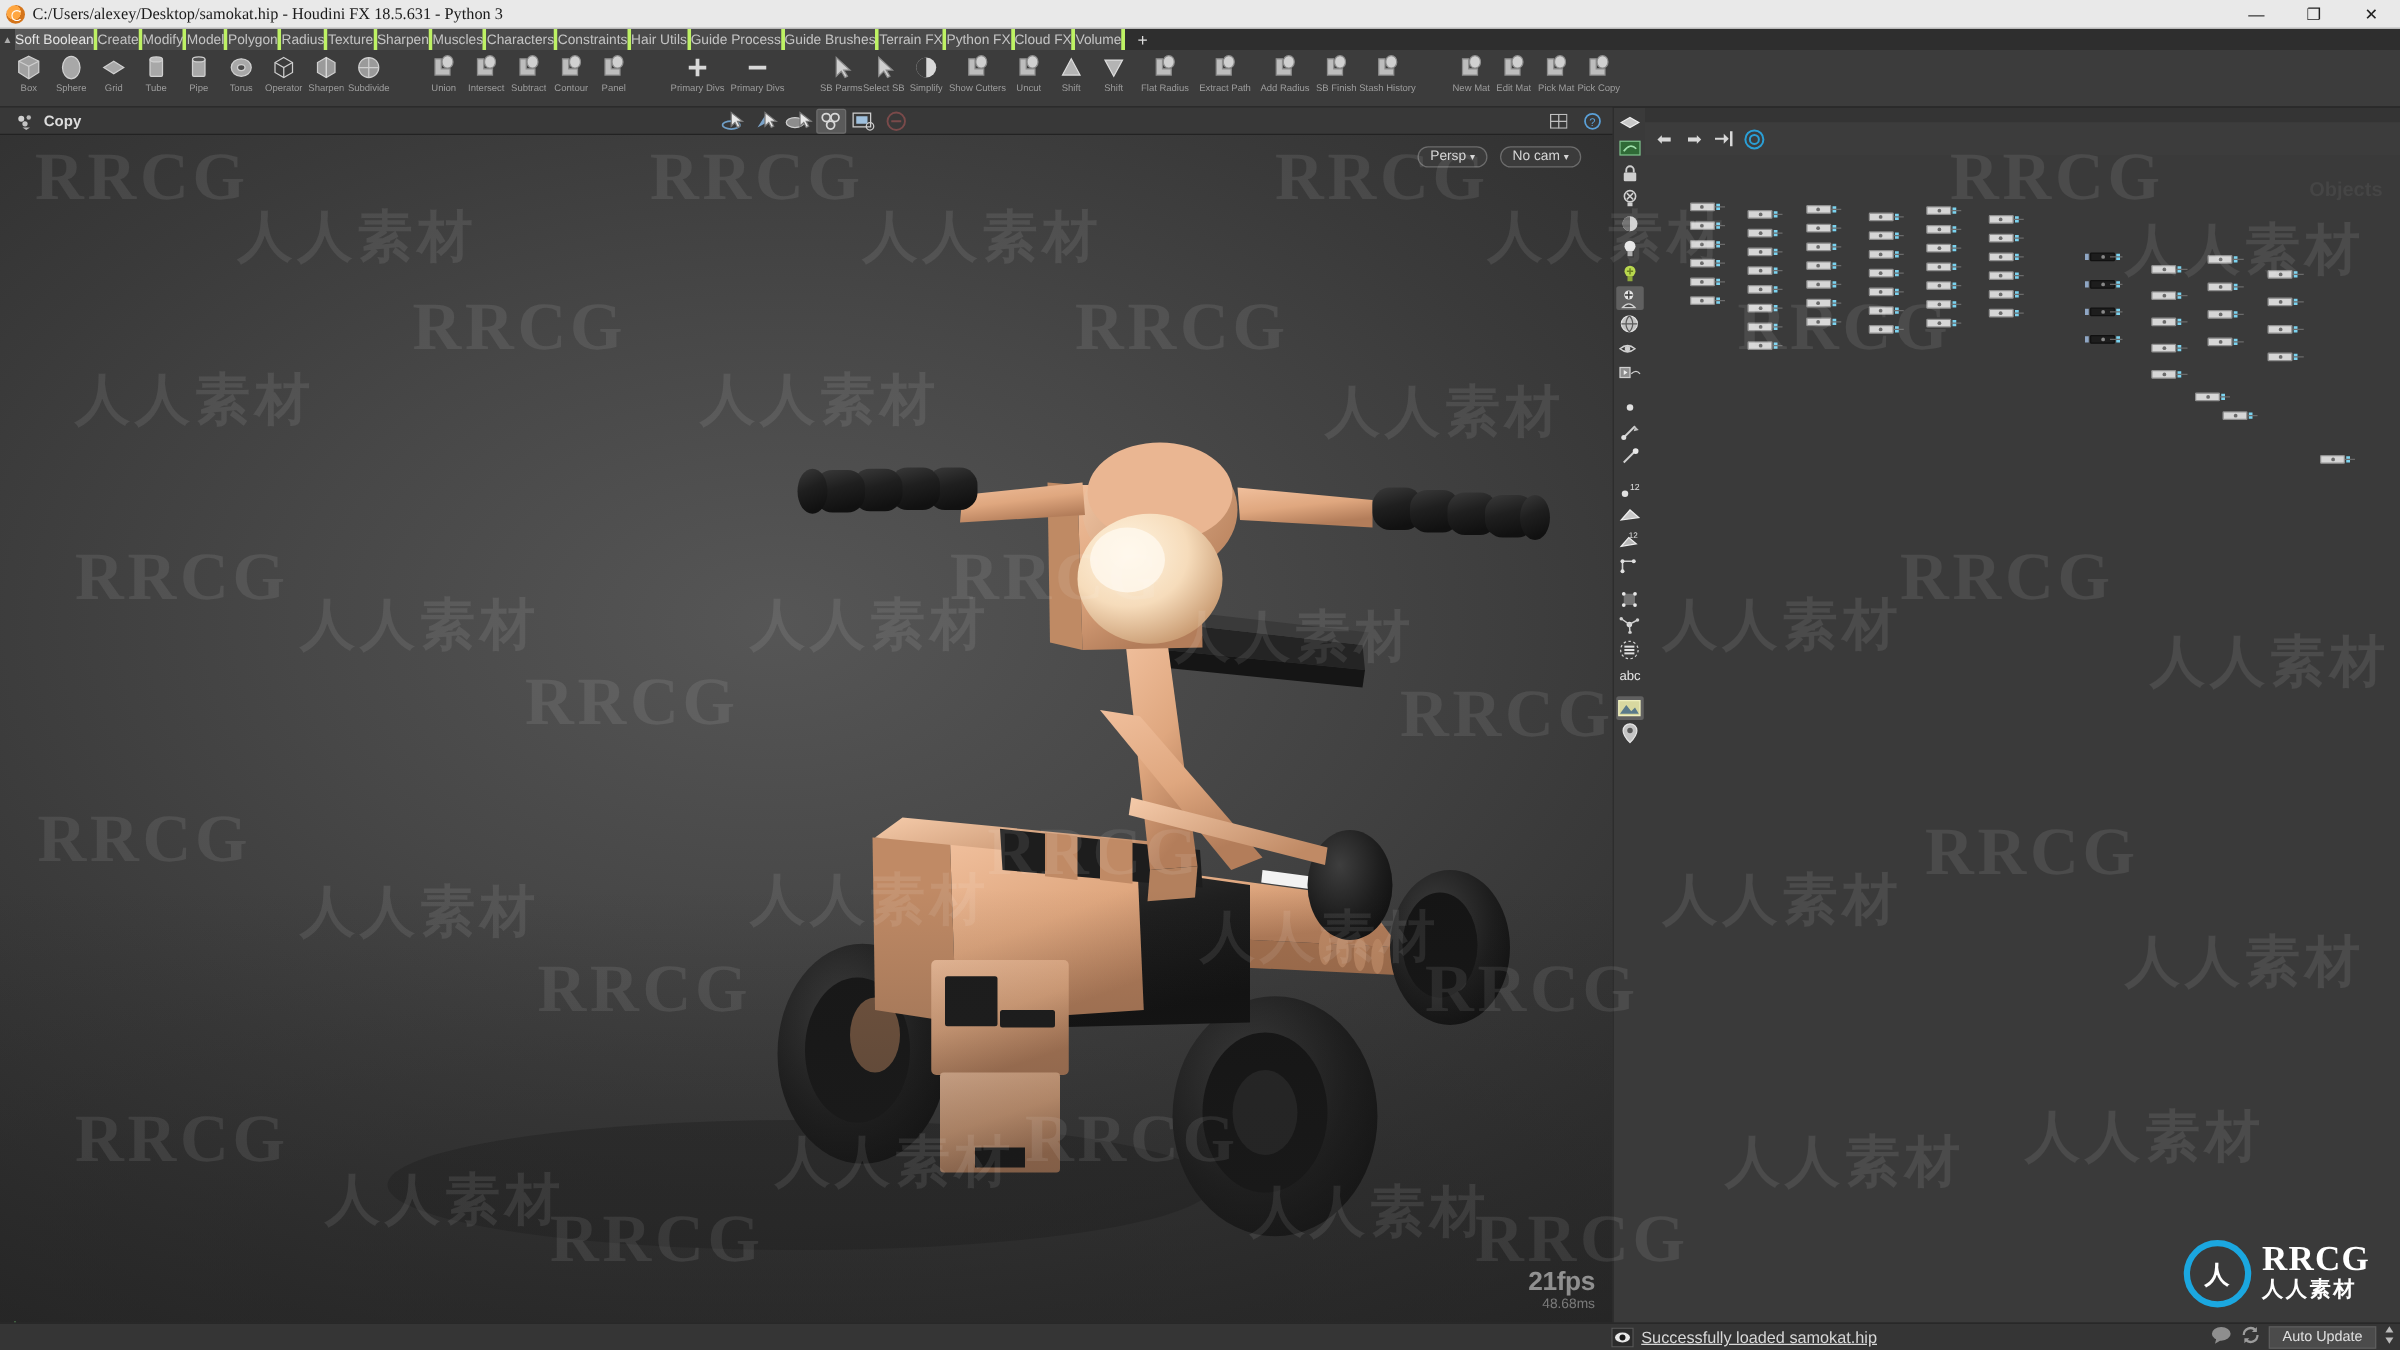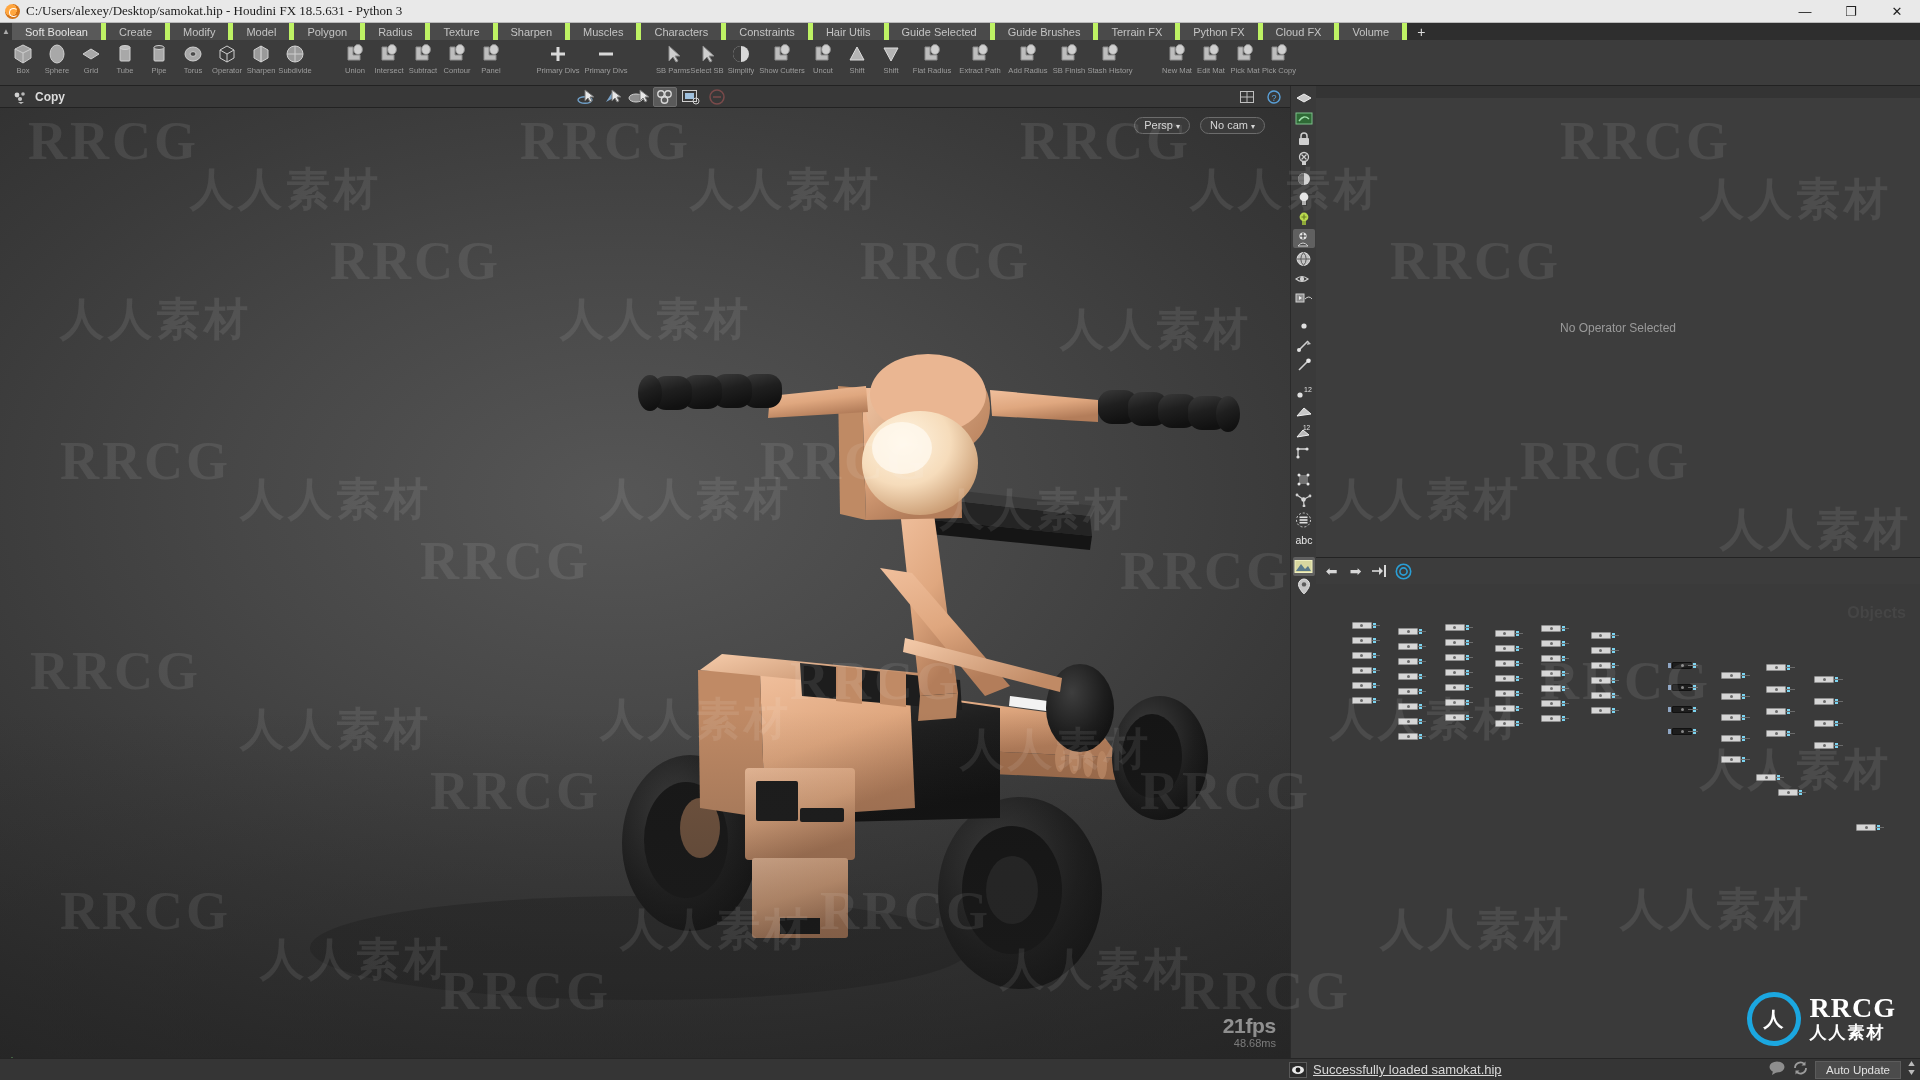--- a/index.html
+++ b/index.html
@@ -25,22 +25,22 @@
   #titlebar .ttl{font-family:"Liberation Serif", serif; font-size:13px;}
   #winbtns{margin-left:auto;display:flex;height:100%;}
   #winbtns div{width:46px;height:100%;display:flex;align-items:center;justify-content:center;
     font-size:13px;color:#222;}
   
   #shelfwrap{background:#353535;border-bottom:1px solid #222;position:relative;}
   #shelftabs{display:flex;align-items:stretch;height:17px;background:#2e2e2e;}
   #shelftabs .arrow{width:12px;display:flex;align-items:center;justify-content:center;
     color:#aaa;font-size:8px;background:#3a3a3a;}
   #shelftabs .tab{
-    padding:0 13px;display:flex;align-items:center;font-size:11px;color:#c4c4c4;
-    background:#4a4a4a;border-right:5px solid #bef264;white-space:nowrap;
+    padding:0 0;display:flex;align-items:center;font-size:11px;color:#c4c4c4;
+    background:#4a4a4a;border-right:3px solid #bef264;white-space:nowrap;
   }
   #shelftabs .tab.active{background:#595959;color:#e4e4e4;}
   #shelftabs .tab.plus{background:#2e2e2e;color:#ddd;font-size:14px;padding:0 10px;border:none;}
   
   #shelftools{display:flex;align-items:flex-start;height:45px;background:#3c3c3c;
     padding-left:6px;overflow:hidden;}
   .tool{width:34px;display:flex;flex-direction:column;align-items:center;flex:none;
     margin-right:0px;padding-top:3px;}
   .tool .ico{width:22px;height:22px;display:flex;align-items:center;justify-content:center;}
   .tool .lbl{font-size:7.6px;color:#9d9d9d;margin-top:1px;white-space:nowrap;
@@ -160,21 +160,21 @@
       <div class="tab">Modify</div>
       <div class="tab">Model</div>
       <div class="tab">Polygon</div>
       <div class="tab">Radius</div>
       <div class="tab">Texture</div>
       <div class="tab">Sharpen</div>
       <div class="tab">Muscles</div>
       <div class="tab">Characters</div>
       <div class="tab">Constraints</div>
       <div class="tab">Hair Utils</div>
-      <div class="tab">Guide Selected</div>
+      <div class="tab">Guide Process</div>
       <div class="tab">Guide Brushes</div>
       <div class="tab">Terrain FX</div>
       <div class="tab">Python FX</div>
       <div class="tab">Cloud FX</div>
       <div class="tab">Volume</div>
       <div class="tab plus">+</div>
     </div>
   <div id="shelftools">
       <div class="tool">
         <div class="ico">
@@ -839,23 +839,20 @@
       <div class="vi">
         <svg width="16" height="17" viewBox="0 0 16 17">
           <path d="M8 1 a5.5 5.5 0 0 1 5.5 5.5 c0 4 -5.5 9.5 -5.5 9.5 s-5.5 -5.5 -5.5 -9.5 a5.5 5.5 0 0 1 5.5 -5.5 z" fill="#c4c4c4" stroke="#e4e4e4"></path>
           <circle cx="8" cy="6.4" r="2.2" fill="#5a5a5a"></circle>
         </svg>
       </div>
     </div>
 
   <div id="rightcol">
     <div id="pane-tabbar"></div>
-    <div id="paramspane">
-      <div class="noop">No Operator Selected</div>
-    </div>
 
     <div id="netpane">
       <div id="netpath">
         <div class="navarrow">⬅</div>
         <div class="navarrow">➡</div>
         <div class="navarrow">
           <svg width="17" height="14" viewBox="0 0 17 14">
             <line x1="1" y1="7" x2="11" y2="7" stroke="#d8d8d8" stroke-width="1.6"></line>
             <path d="M8 3 l4 4 l-4 4 z" fill="#d8d8d8"></path>
             <rect x="13" y="1" width="2" height="12" fill="#d8d8d8"></rect>

